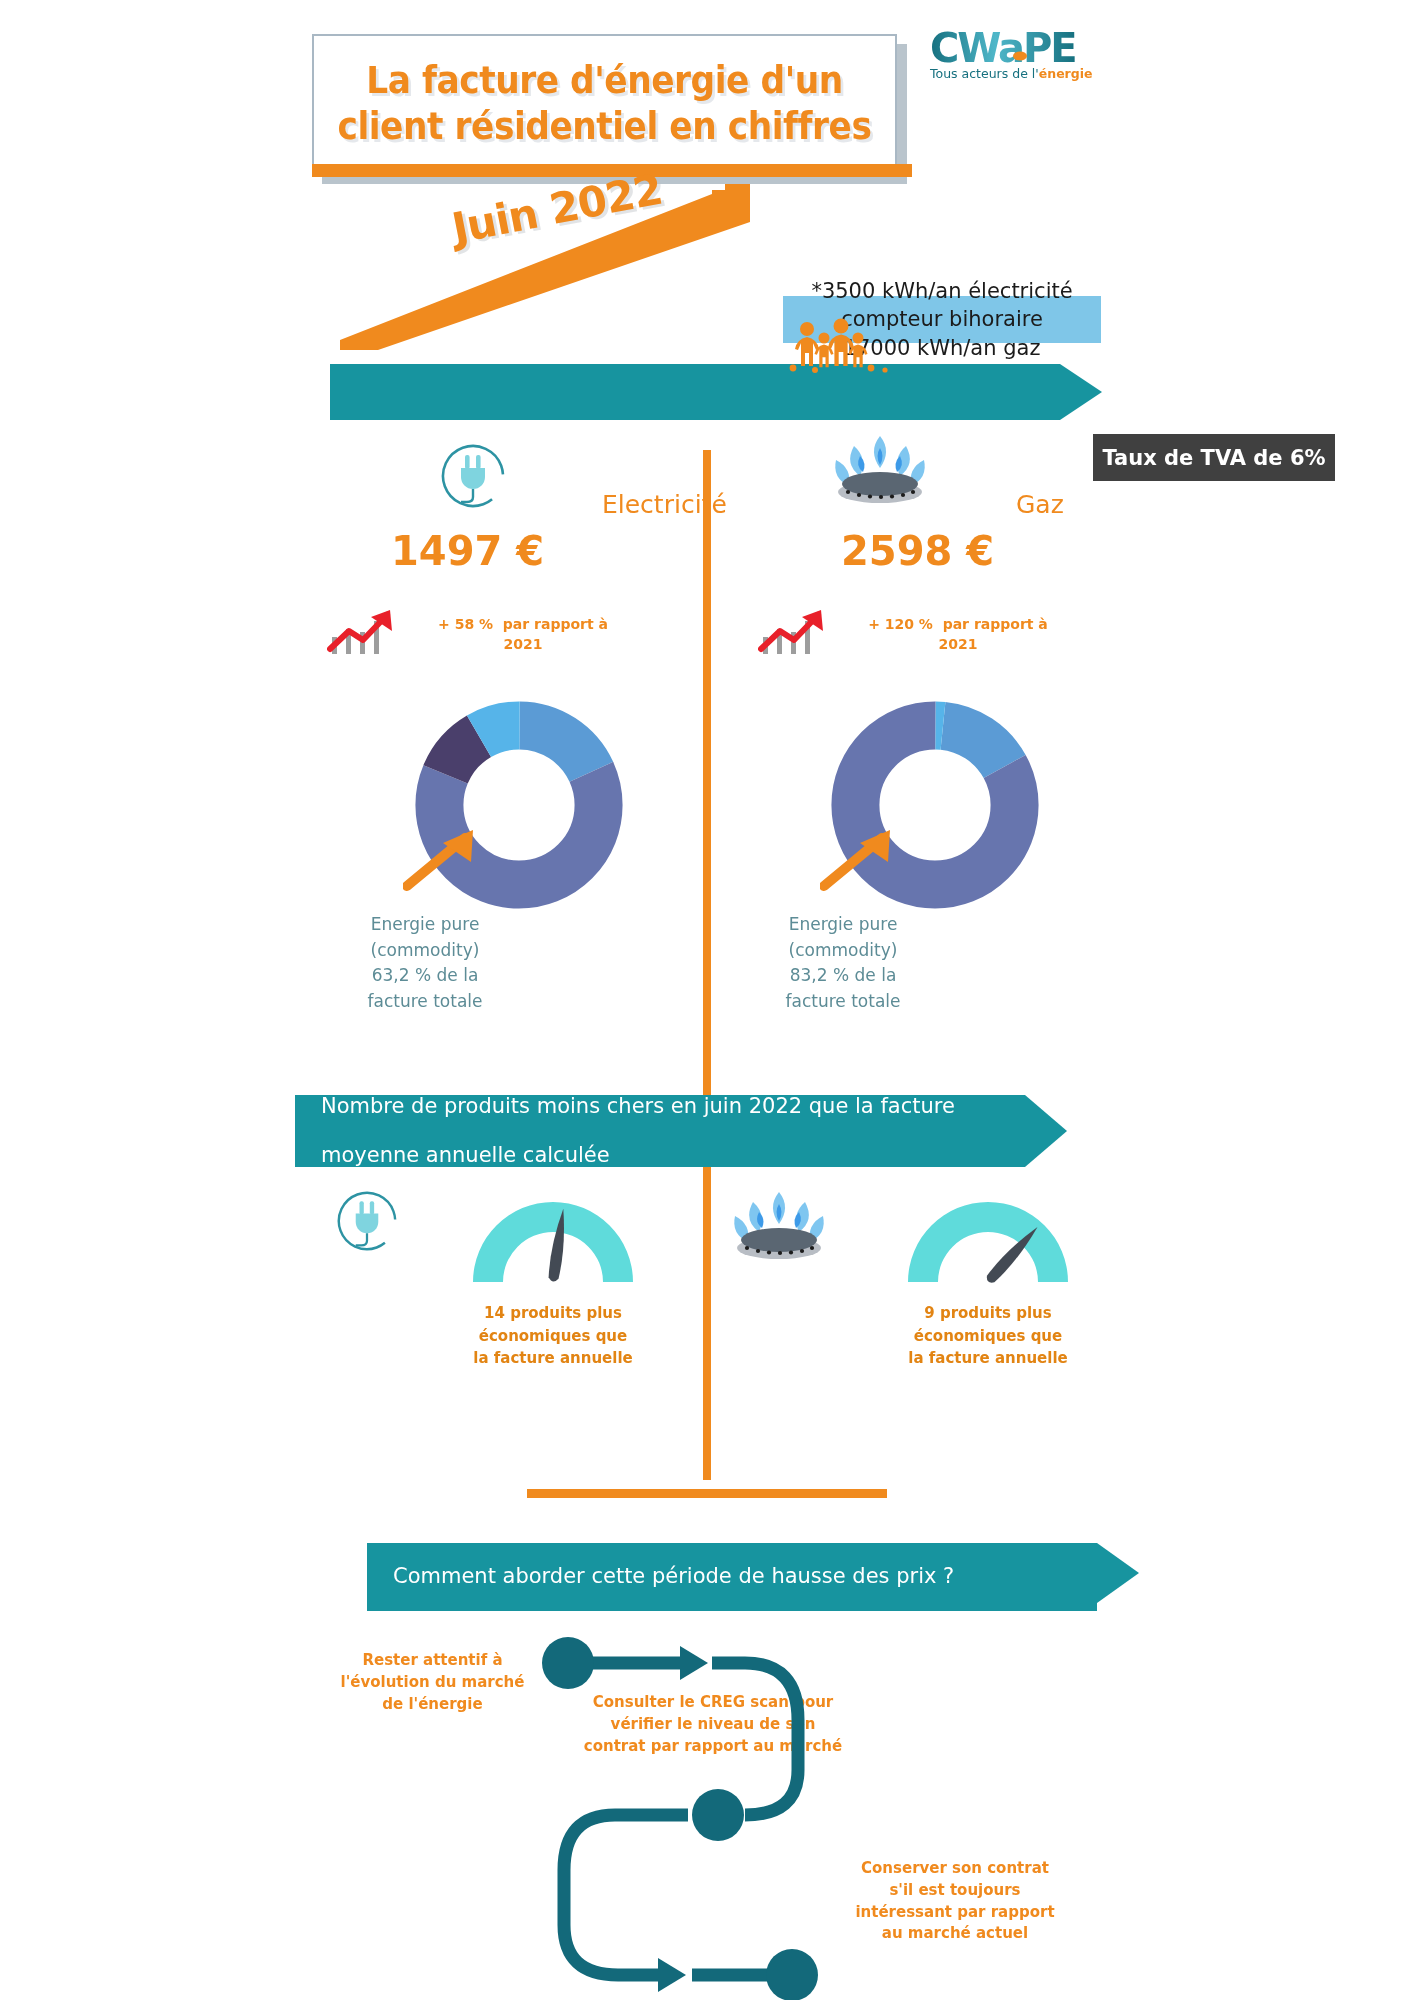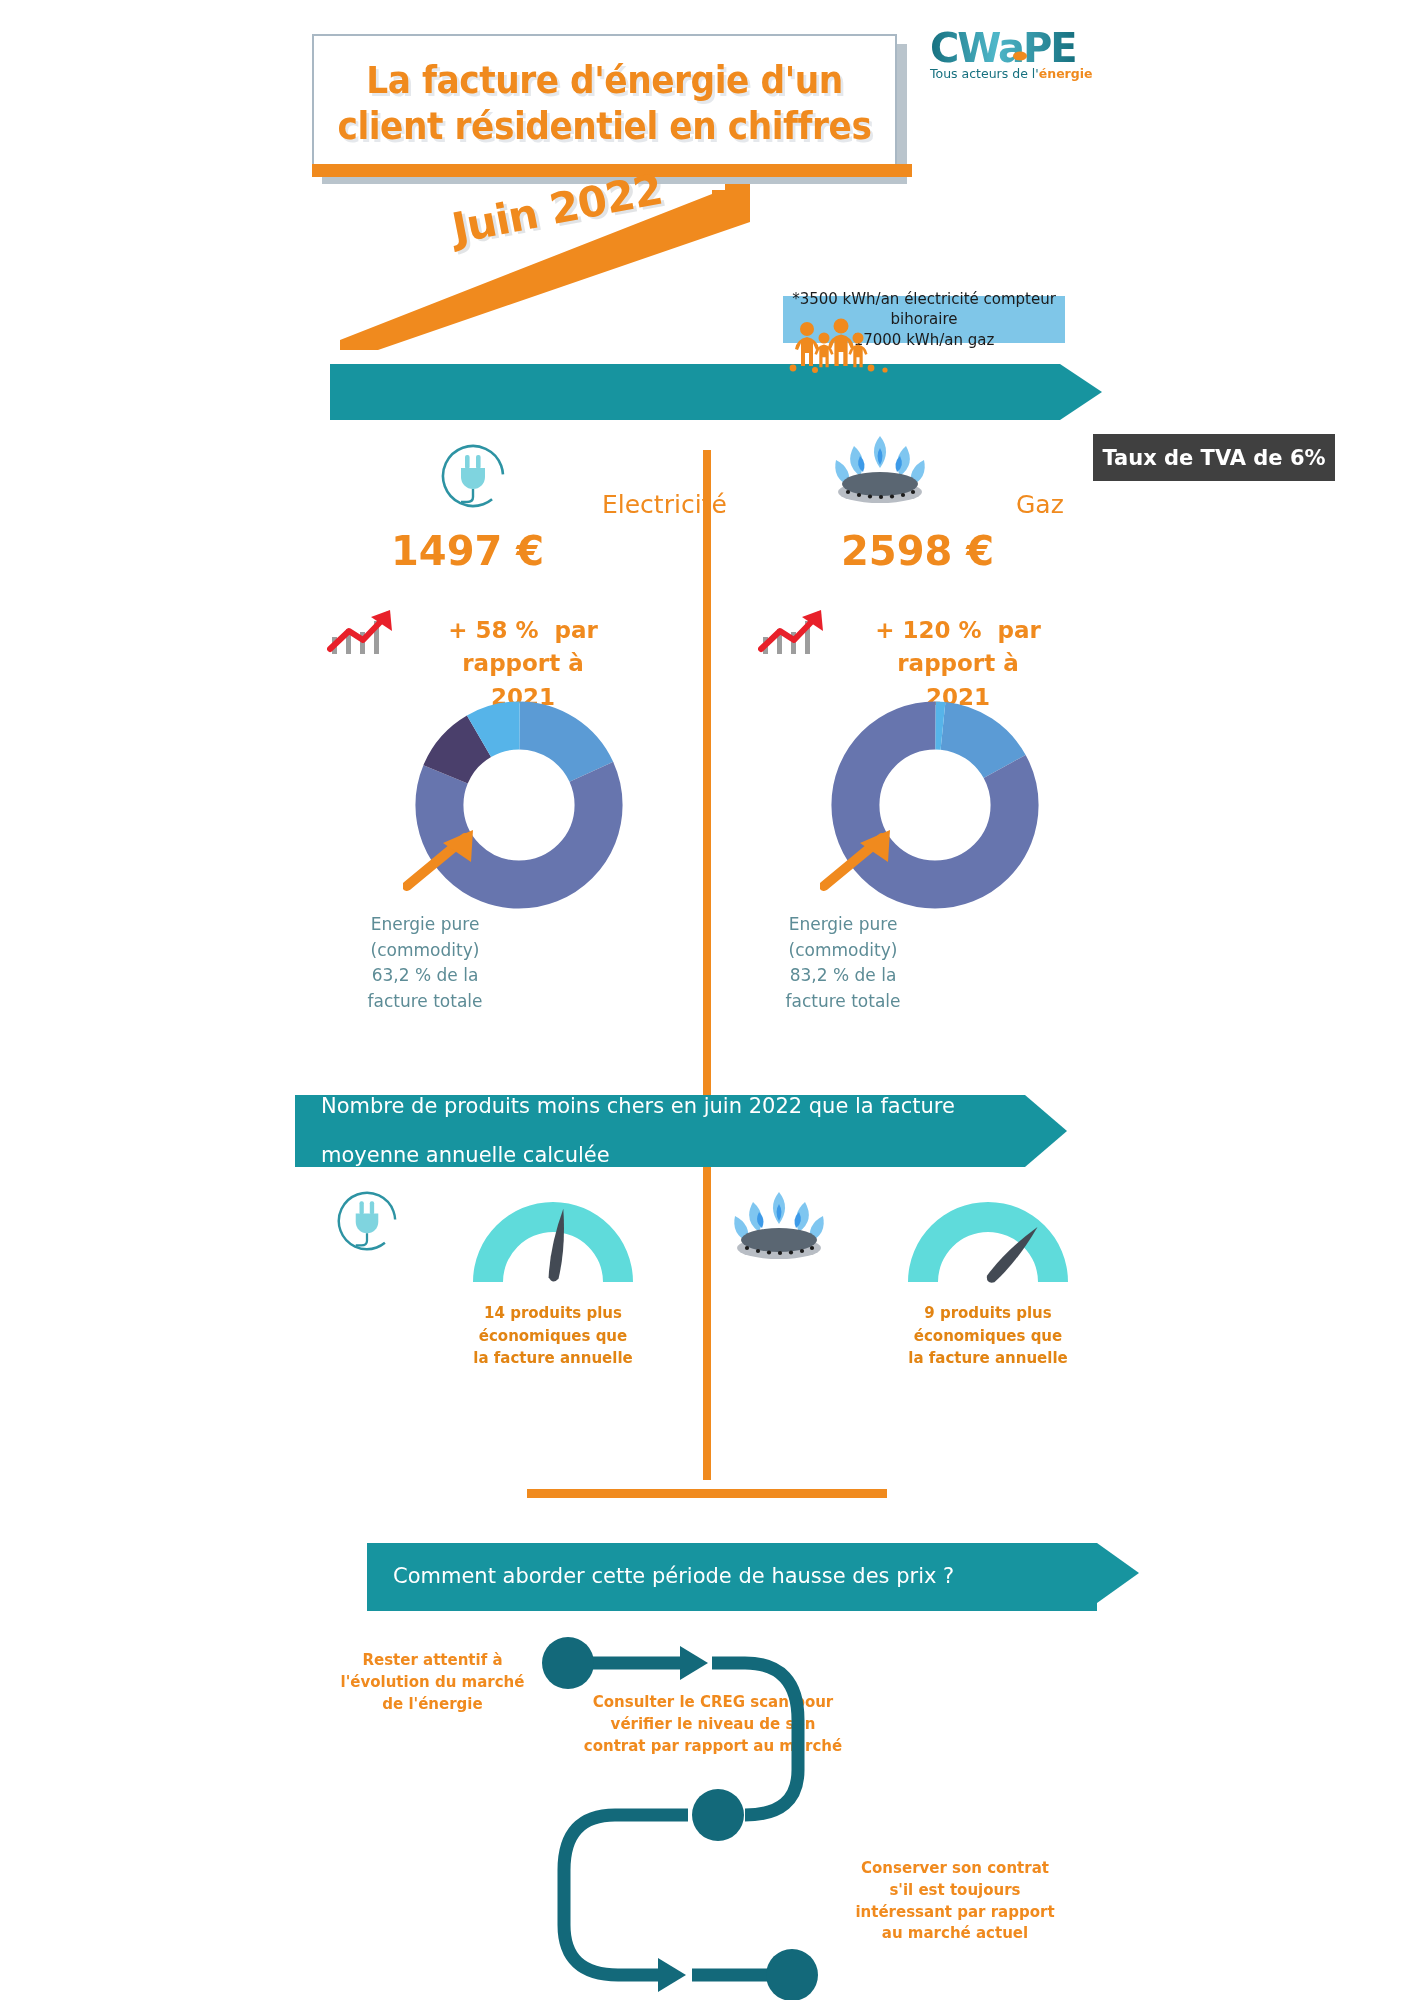--- a/index.html
+++ b/index.html
@@ -39,23 +39,23 @@
     left:448px;top:205px;z-index:10;
     font-weight:bold;font-size:42px;color:#F08A1E;
     transform:rotate(-11deg);
     text-shadow:3px 3px 0 rgba(190,195,200,.45);
     transform-origin:left top;white-space:nowrap;
     letter-spacing:-1px;
   }
 
   
   #note-box{
-    left:783px;top:296px;width:282px;height:47px;background:#7FC6E8;z-index:4;
+    left:783px;top:296px;width:318px;height:47px;background:#7FC6E8;z-index:4;
     display:flex;flex-direction:column;align-items:center;justify-content:center;
-    font-size:15px;color:#1b1b1b;line-height:1.35;text-align:center;
+    font-size:21px;color:#1b1b1b;line-height:1.35;text-align:center;
   }
 
   
   #family{left:785px;top:318px;width:108px;height:56px;z-index:7;}
 
   
   .banner{
     background:#17949F;color:#fff;display:flex;align-items:center;
     font-size:21px;line-height:1.4;padding-left:26px;box-sizing:border-box;
     z-index:5;
@@ -76,21 +76,21 @@
     color:#fff;font-weight:bold;font-size:21px;z-index:6;
   }
 
   
   #spine{left:703px;top:450px;width:8px;height:1030px;background:#F08A1E;z-index:2;}
   #spine-cap{left:527px;top:1489px;width:360px;height:9px;background:#F08A1E;z-index:2;}
 
   
   .col-label{font-size:25px;color:#F08A1E;}
   .col-amount{font-size:40px;font-weight:bold;color:#F08A1E;}
-  .delta-text{font-size:23px;font-weight:bold;color:#F08A1E;line-height:1.45;text-align:center;}
+  .delta-text{font-size:14px;font-weight:bold;color:#F08A1E;line-height:1.45;text-align:center;}
   .commodity{font-size:17px;color:#5D8C96;line-height:1.5;text-align:center;}
   .gauge-text{font-size:15px;font-weight:bold;color:#E28413;line-height:1.5;text-align:center;}
 
   
   .flow-text{font-size:15px;font-weight:bold;color:#F08A1E;line-height:1.45;text-align:center;}
 </style>
 </head>
 <body>
 
 <div class="abs" id="logo" style="left:928px;top:26px;width:170px;height:62px;z-index:10;">

